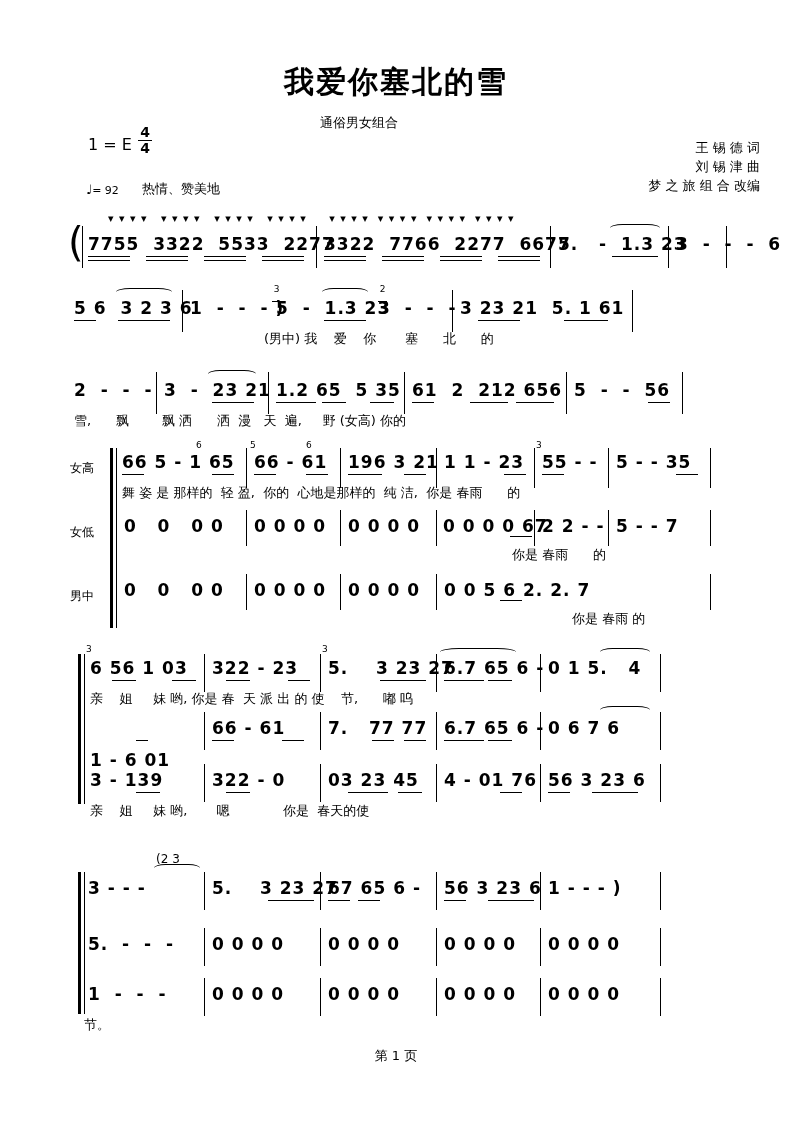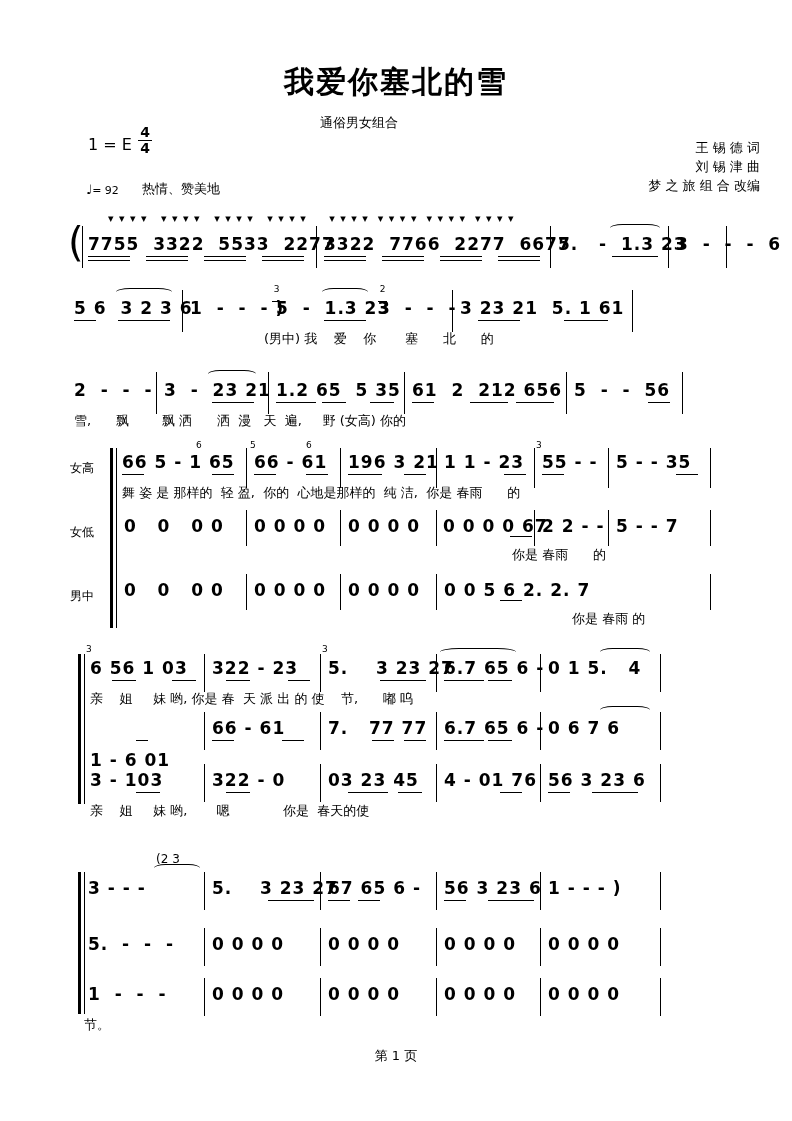--- a/index.html
+++ b/index.html
@@ -371,21 +371,21 @@
     <div class="underline" style="left:404px; top:92px; width:22px;"></div>
     <div class="barline" style="left:436px; top:64px; height:38px;"></div>
     <div class="nt" style="left:444px; top:70px; font-weight:bold;">6.7 65 6 -</div>
     <div class="underline" style="left:444px; top:92px; width:40px;"></div>
     <div class="underline" style="left:488px; top:92px; width:24px;"></div>
     <div class="barline" style="left:540px; top:64px; height:38px;"></div>
     <div class="nt" style="left:548px; top:70px; font-weight:bold;">0 6 7 6</div>
     <div class="slur" style="left:600px; top:58px; width:50px;"></div>
     <div class="barline" style="left:660px; top:64px; height:38px;"></div>
 
-    <div class="nt" style="left:90px; top:122px; font-weight:bold;">3 - 103</div>
+    <div class="nt" style="left:90px; top:122px; font-weight:bold;">3 - 139</div>
     <div class="underline" style="left:136px; top:144px; width:24px;"></div>
     <div class="barline" style="left:204px; top:116px; height:38px;"></div>
     <div class="nt" style="left:212px; top:122px; font-weight:bold;">322 - 0</div>
     <div class="underline" style="left:226px; top:144px; width:24px;"></div>
     <div class="barline" style="left:320px; top:116px; height:38px;"></div>
     <div class="nt" style="left:328px; top:122px; font-weight:bold;">03 23 45</div>
     <div class="underline" style="left:348px; top:144px; width:40px;"></div>
     <div class="underline" style="left:398px; top:144px; width:24px;"></div>
     <div class="barline" style="left:436px; top:116px; height:38px;"></div>
     <div class="nt" style="left:444px; top:122px; font-weight:bold;">4 - 01 76</div>

